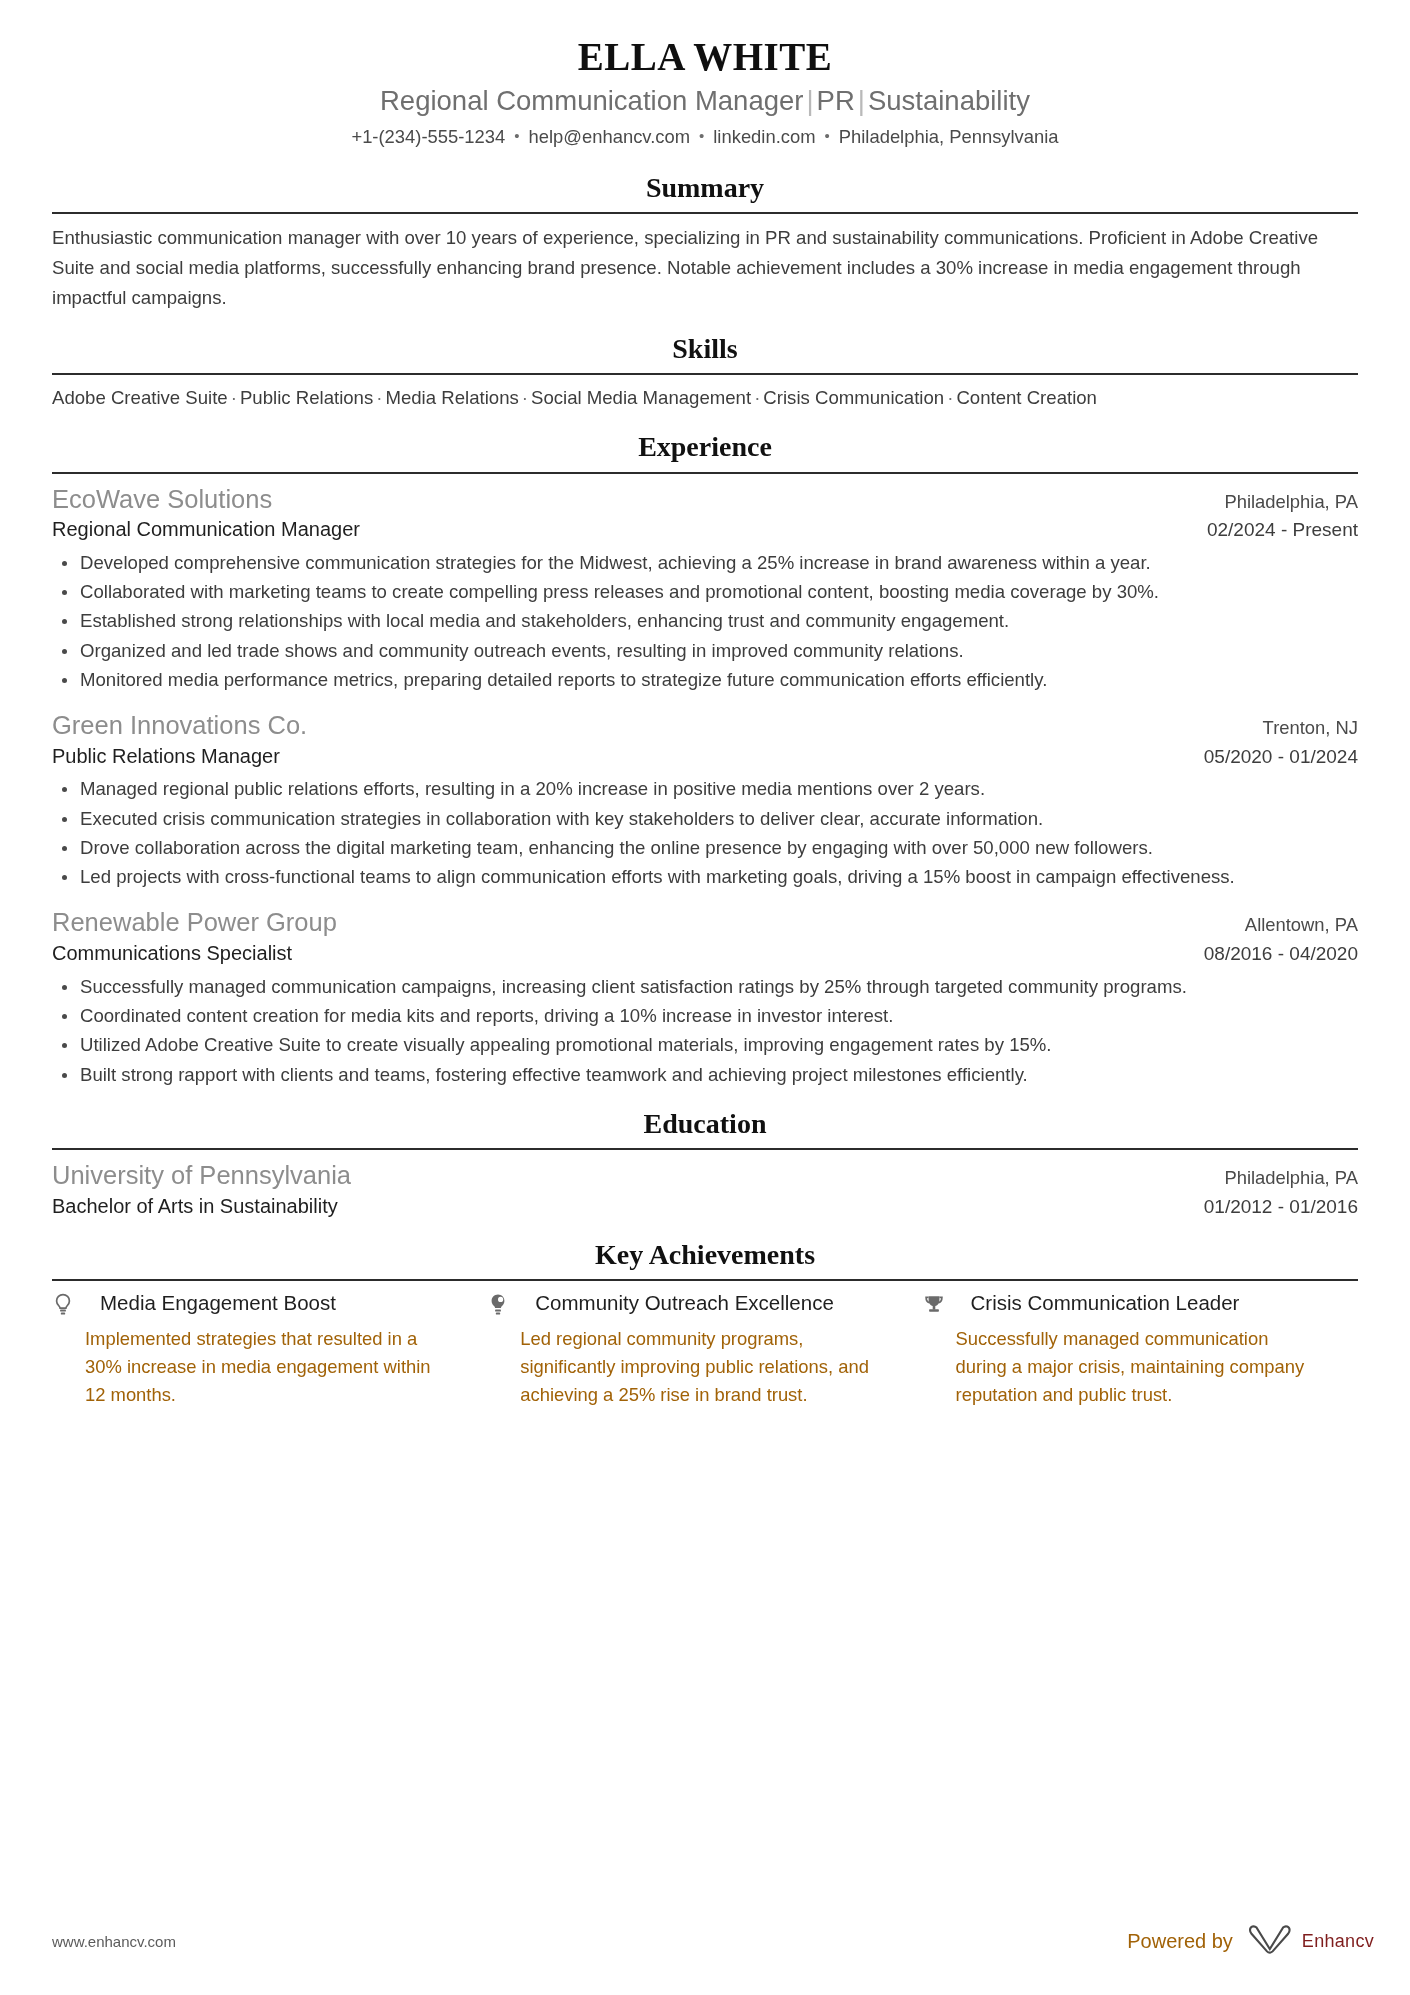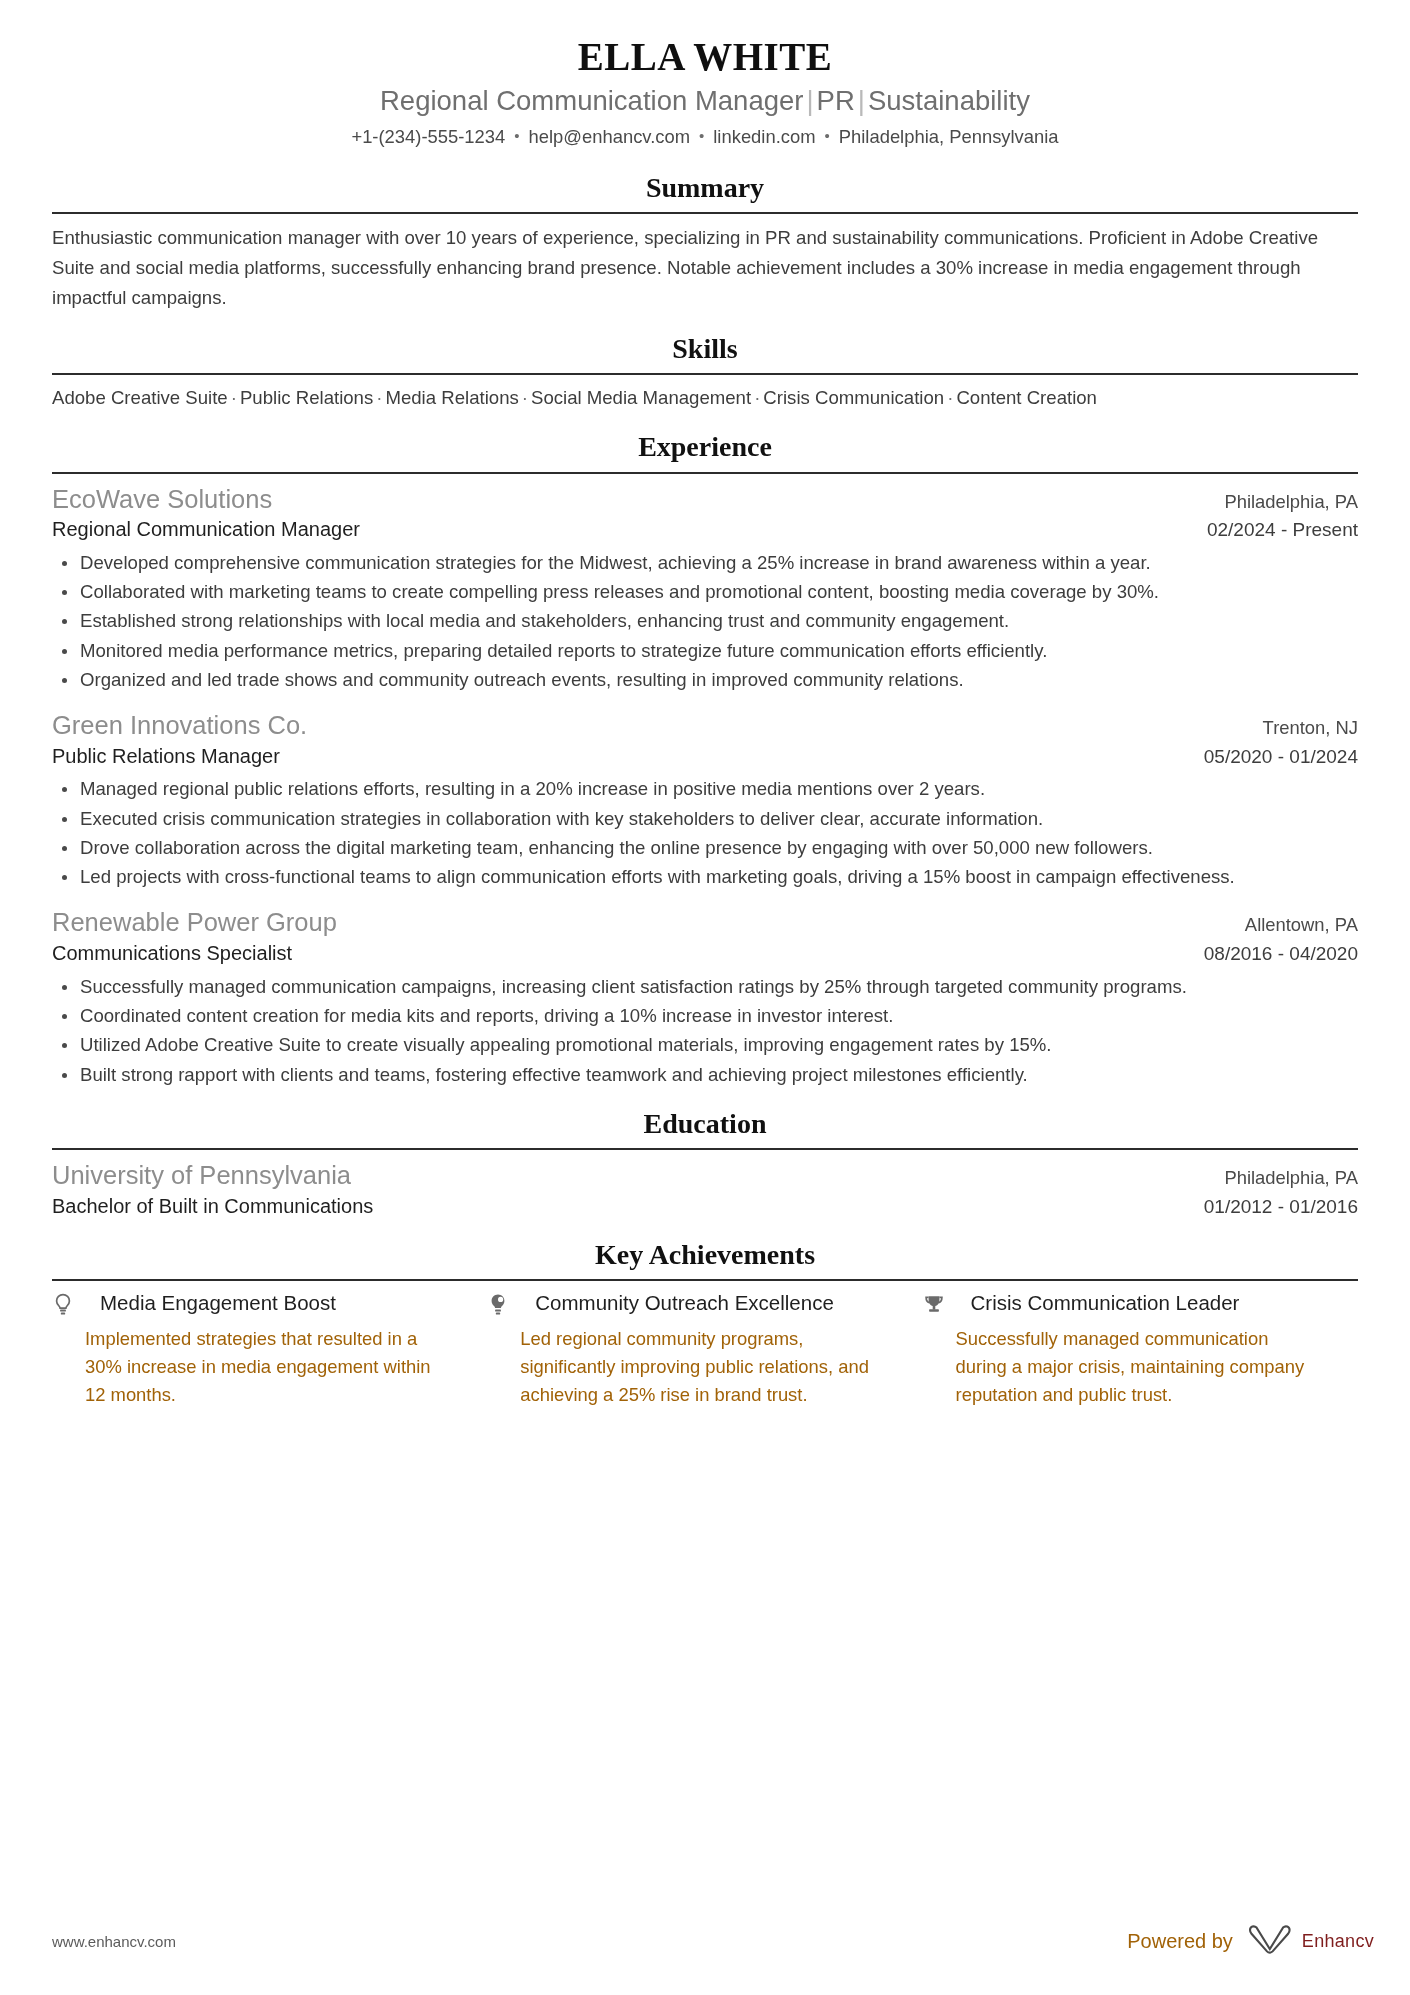--- a/index.html
+++ b/index.html
@@ -282,22 +282,22 @@
             <div class="location">Philadelphia, PA</div>
           </div>
           <div class="entry-row entry-head-2">
             <div class="role">Regional Communication Manager</div>
             <div class="dates">02/2024 - Present</div>
           </div>
           <ul class="bullets">
             <li>Developed comprehensive communication strategies for the Midwest, achieving a 25% increase in brand awareness within a year.</li>
             <li>Collaborated with marketing teams to create compelling press releases and promotional content, boosting media coverage by 30%.</li>
             <li>Established strong relationships with local media and stakeholders, enhancing trust and community engagement.</li>
+            <li>Organized and led trade shows and community outreach events, resulting in improved community relations.</li>
             <li>Monitored media performance metrics, preparing detailed reports to strategize future communication efforts efficiently.</li>
-            <li>Organized and led trade shows and community outreach events, resulting in improved community relations.</li>
           </ul>
         </div>
         <div class="entry">
           <div class="entry-row">
             <div class="org">Green Innovations Co.</div>
             <div class="location">Trenton, NJ</div>
           </div>
           <div class="entry-row entry-head-2">
             <div class="role">Public Relations Manager</div>
             <div class="dates">05/2020 - 01/2024</div>
@@ -331,21 +331,21 @@
   <div class="section">
     <div class="section-title">Education</div>
     <div class="rule"></div>
     <div class="section-body" id="education-list">
         <div class="entry edu-entry">
           <div class="entry-row">
             <div class="org">University of Pennsylvania</div>
             <div class="location">Philadelphia, PA</div>
           </div>
           <div class="entry-row entry-head-2">
-            <div class="role">Bachelor of Built in Communications</div>
+            <div class="role">Bachelor of Arts in Sustainability</div>
             <div class="dates">01/2012 - 01/2016</div>
           </div>
         </div>
       </div>
   </div>
 
   <div class="section">
     <div class="section-title">Key Achievements</div>
     <div class="rule"></div>
     <div class="ach-grid" id="achievements-grid">

